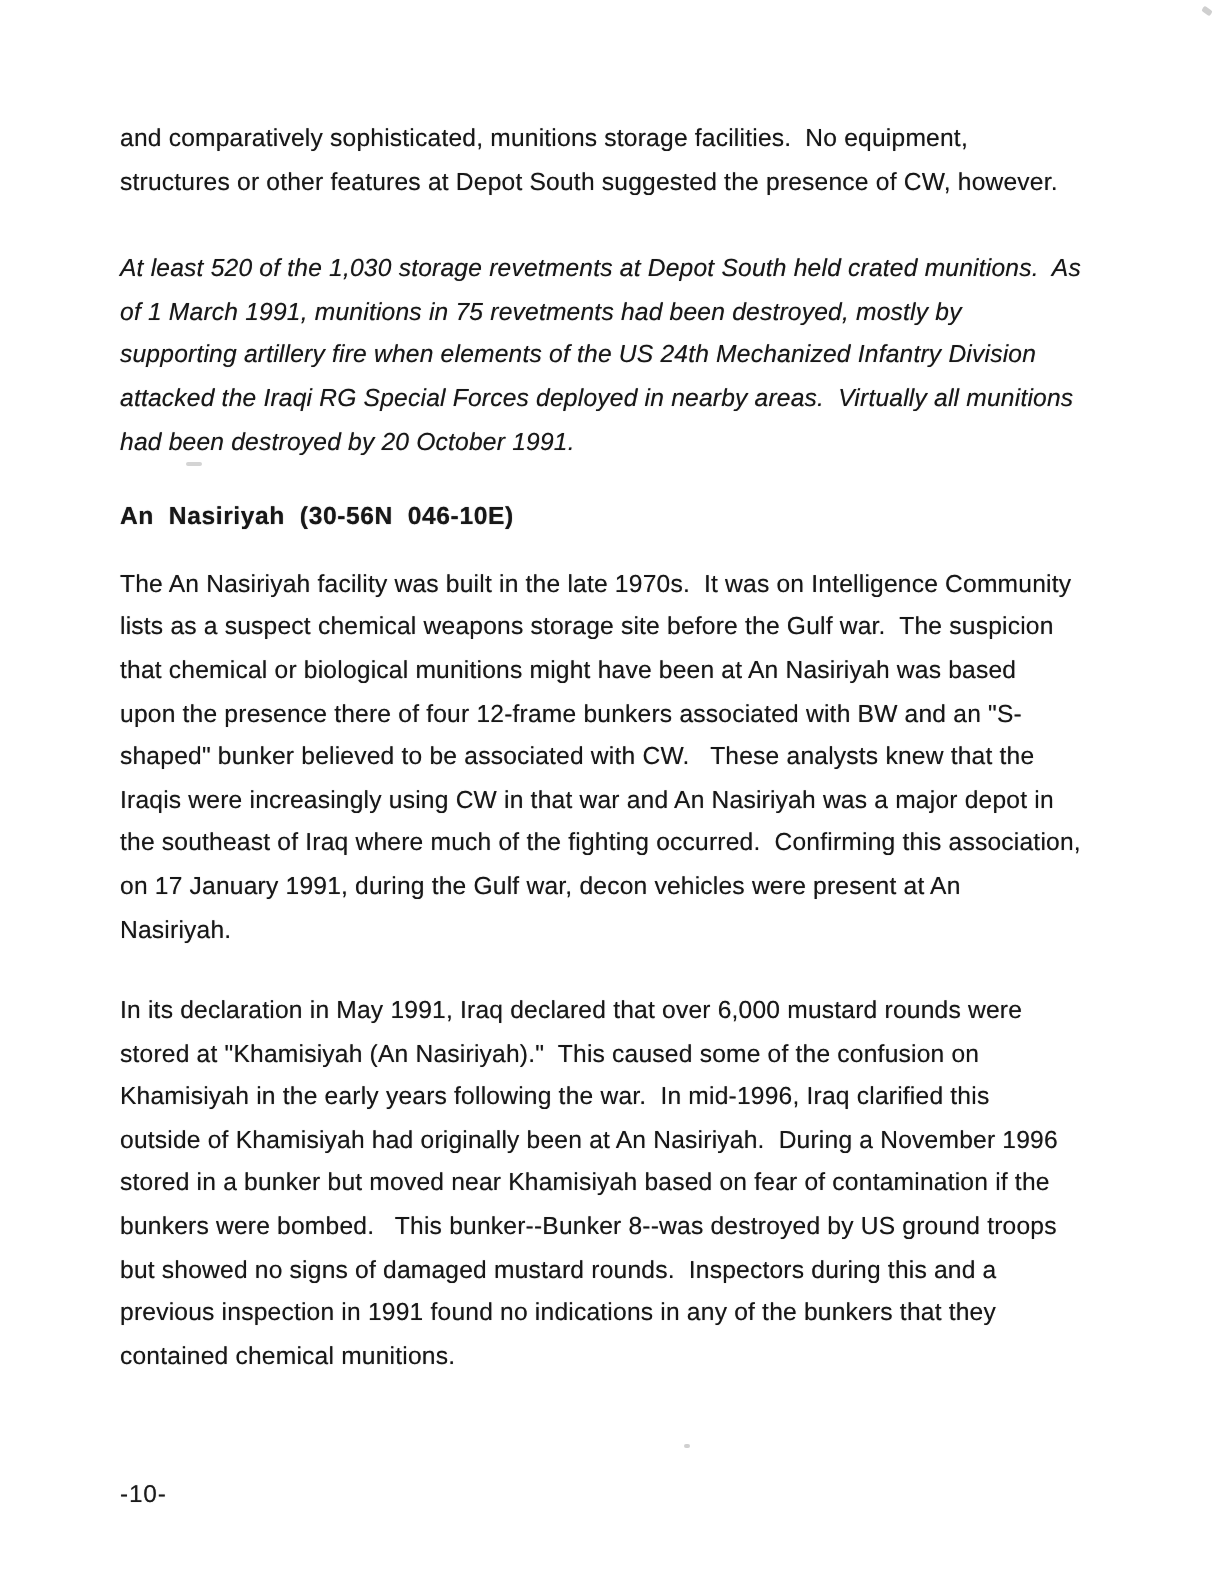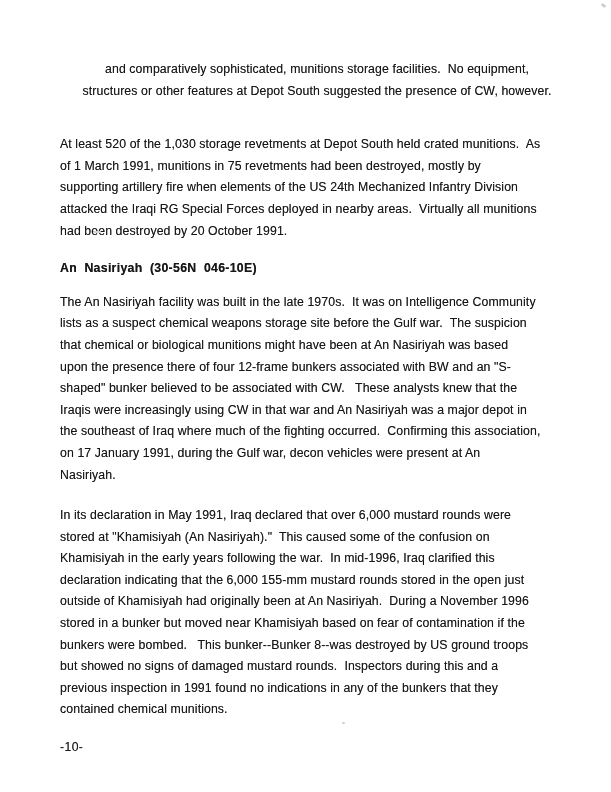--- a/index.html
+++ b/index.html
@@ -25,22 +25,22 @@
   .para { margin: 0; }
   .line {
     white-space: pre;
     font-size: 12.3px;
     line-height: 21.6px;
     letter-spacing: 0.1px;
     color: #171717;
     text-shadow: 0 0 0.4px rgba(0,0,0,0.5);
   }
   
-  .para:nth-child(1) { margin-bottom: 32px; text-align: center; }
-  .para:nth-child(2) { margin-bottom: 16px; }
+  .para:nth-child(1) { margin-bottom: 22px; }
+  .para:nth-child(2) { margin-bottom: 16px; font-style: italic; }
   .para:nth-child(3) { margin-bottom: 12px; }
   .para:nth-child(4) { margin-bottom: 19px; }
   .para.heading .line {
     font-weight: bold;
     letter-spacing: 0.3px;
     text-shadow: 0 0 0.5px rgba(0,0,0,0.65);
   }
   .page-number {
     position: absolute;
     left: 60px;
@@ -89,21 +89,20 @@
         <div class="line">shaped" bunker believed to be associated with CW.   These analysts knew that the</div>
         <div class="line">Iraqis were increasingly using CW in that war and An Nasiriyah was a major depot in</div>
         <div class="line">the southeast of Iraq where much of the fighting occurred.  Confirming this association,</div>
         <div class="line">on 17 January 1991, during the Gulf war, decon vehicles were present at An</div>
         <div class="line">Nasiriyah.</div>
       </div>
       <div class="para body">
         <div class="line">In its declaration in May 1991, Iraq declared that over 6,000 mustard rounds were</div>
         <div class="line">stored at "Khamisiyah (An Nasiriyah)."  This caused some of the confusion on</div>
         <div class="line">Khamisiyah in the early years following the war.  In mid-1996, Iraq clarified this</div>
-        <div class="line">declaration indicating that the 6,000 155-mm mustard rounds stored in the open just</div>
         <div class="line">outside of Khamisiyah had originally been at An Nasiriyah.  During a November 1996</div>
         <div class="line">stored in a bunker but moved near Khamisiyah based on fear of contamination if the</div>
         <div class="line">bunkers were bombed.   This bunker--Bunker 8--was destroyed by US ground troops</div>
         <div class="line">but showed no signs of damaged mustard rounds.  Inspectors during this and a</div>
         <div class="line">previous inspection in 1991 found no indications in any of the bunkers that they</div>
         <div class="line">contained chemical munitions.</div>
       </div>
     </div>
   <div class="page-number">-10-</div>
   <div class="speck speck-corner"></div>

